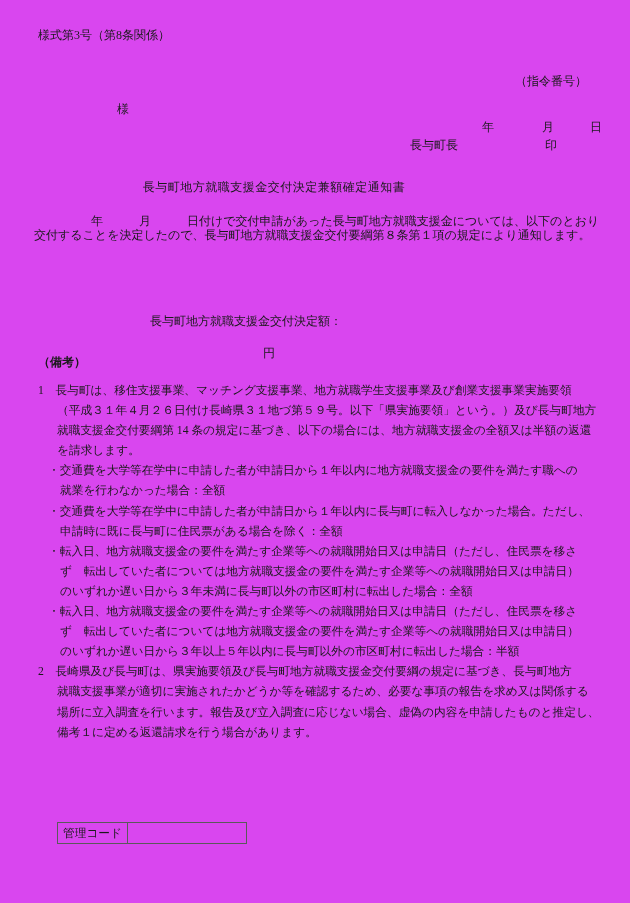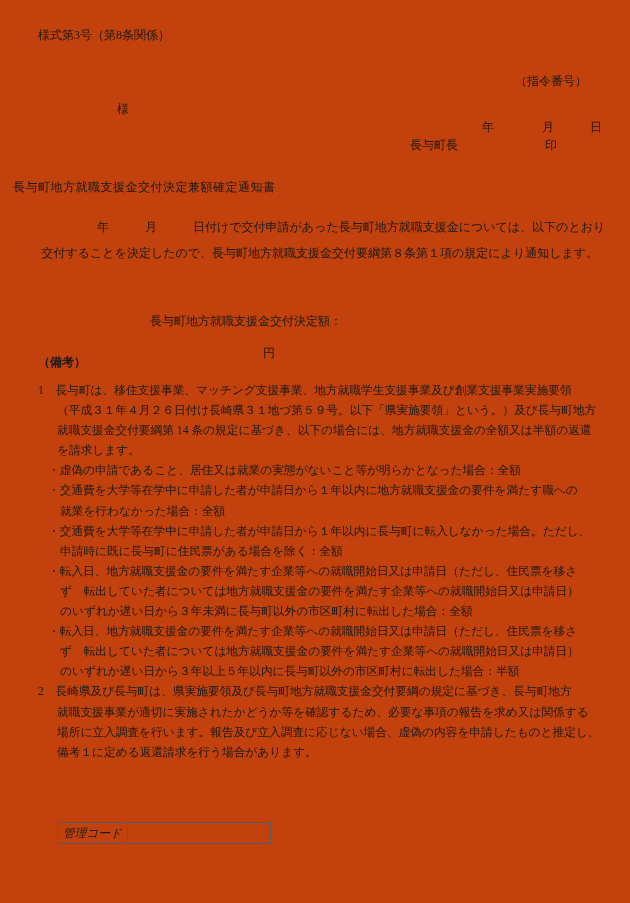--- a/index.html
+++ b/index.html
@@ -1,52 +1,51 @@
 <!DOCTYPE html>
 <html><head>
 <meta charset="utf-8">
 <style>
   html,body{margin:0;padding:0;background:#ffffff;}
   .page{
     position:relative;
     width:630px;height:903px;
-    background:#c2410c;
+    background:#d946ef;
     color:#1a1a1a;
     font-family:"Liberation Serif","DejaVu Serif",serif;
     font-size:12px;
     overflow:hidden;
   }
   .abs{position:absolute;white-space:pre;}
   .form-number{top:27px;left:38px;}
   .directive{top:61px;right:43px;margin-top:12px;}
   .date-line{top:84px;right:28px;margin-top:35px;}
   .recipient{top:101px;left:117px;}
   .issuer{top:137px;left:410px;}
   .seal{top:137px;left:545px;}
-  .doc-title{top:179px;left:13px;width:548px;text-align:left;white-space:pre;letter-spacing:0.5px;}
+  .doc-title{top:179px;left:0;width:548px;text-align:center;white-space:pre;letter-spacing:0.5px;}
   .intro{
-    top:214px;left:40px;width:558px;
-    line-height:26px;white-space:pre;text-indent:57px;text-align:right;
+    top:214px;left:34px;width:558px;
+    line-height:14px;white-space:pre;text-indent:57px;
   }
   .decision{top:298px;left:138px;white-space:pre;}
   .decision .unit{margin-left:113px;}
   .amount-blank{display:inline-block;width:0;}
   .remarks-head{top:354px;left:38px;font-weight:bold;}
   .remarks{
     position:absolute;top:381px;left:38px;width:560px;
     font-size:11.7px;line-height:20.1px;
   }
   .item{padding-left:19px;text-indent:-19px;white-space:pre;}
   .bullet{margin-left:10px;padding-left:12px;text-indent:-12px;white-space:pre;}
   .admin-table{
     position:absolute;top:822px;left:57px;
-    display:flex;width:214px;height:22px;
+    display:flex;width:190px;height:22px;
     border:1px solid #5a5a5a;box-sizing:border-box;
     font-size:11.7px;
-    font-style:italic;
   }
   .admin-table .cell{
     display:flex;align-items:center;
     padding:0 5px;box-sizing:border-box;
   }
   .admin-table .label-cell{width:70px;border-right:1px solid #5a5a5a;}
   .admin-table .value-cell{flex:1;}
 </style>
 </head>
 <body>
@@ -75,21 +74,20 @@
     <span class="unit">円</span>
   </div>
 
   <div class="abs remarks-head">（備考）</div>
 
   <div class="remarks">
     <div class="item">1　長与町は、移住支援事業、マッチング支援事業、地方就職学生支援事業及び創業支援事業実施要領
 （平成３１年４月２６日付け長崎県３１地づ第５９号。以下「県実施要領」という。）及び長与町地方
 就職支援金交付要綱第 14 条の規定に基づき、以下の場合には、地方就職支援金の全額又は半額の返還
 を請求します。</div>
-    <div class="bullet">・虚偽の申請であること、居住又は就業の実態がないこと等が明らかとなった場合：全額</div>
     <div class="bullet">・交通費を大学等在学中に申請した者が申請日から１年以内に地方就職支援金の要件を満たす職への
 就業を行わなかった場合：全額</div>
     <div class="bullet">・交通費を大学等在学中に申請した者が申請日から１年以内に長与町に転入しなかった場合。ただし、
 申請時に既に長与町に住民票がある場合を除く：全額</div>
     <div class="bullet">・転入日、地方就職支援金の要件を満たす企業等への就職開始日又は申請日（ただし、住民票を移さ
 ず　転出していた者については地方就職支援金の要件を満たす企業等への就職開始日又は申請日）
 のいずれか遅い日から３年未満に長与町以外の市区町村に転出した場合：全額</div>
     <div class="bullet">・転入日、地方就職支援金の要件を満たす企業等への就職開始日又は申請日（ただし、住民票を移さ
 ず　転出していた者については地方就職支援金の要件を満たす企業等への就職開始日又は申請日）
 のいずれか遅い日から３年以上５年以内に長与町以外の市区町村に転出した場合：半額</div>

